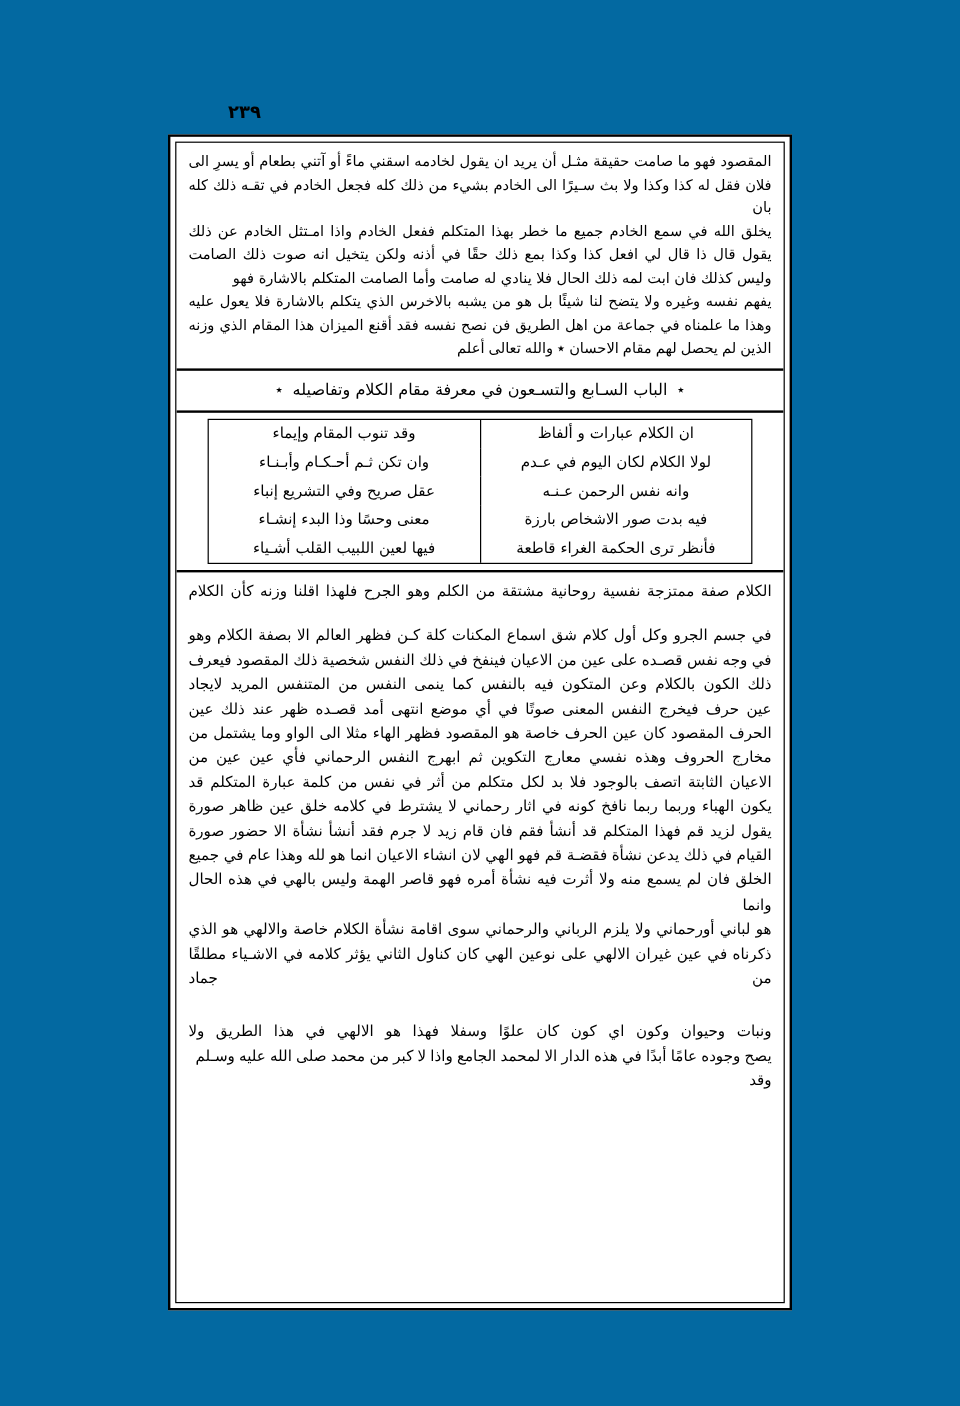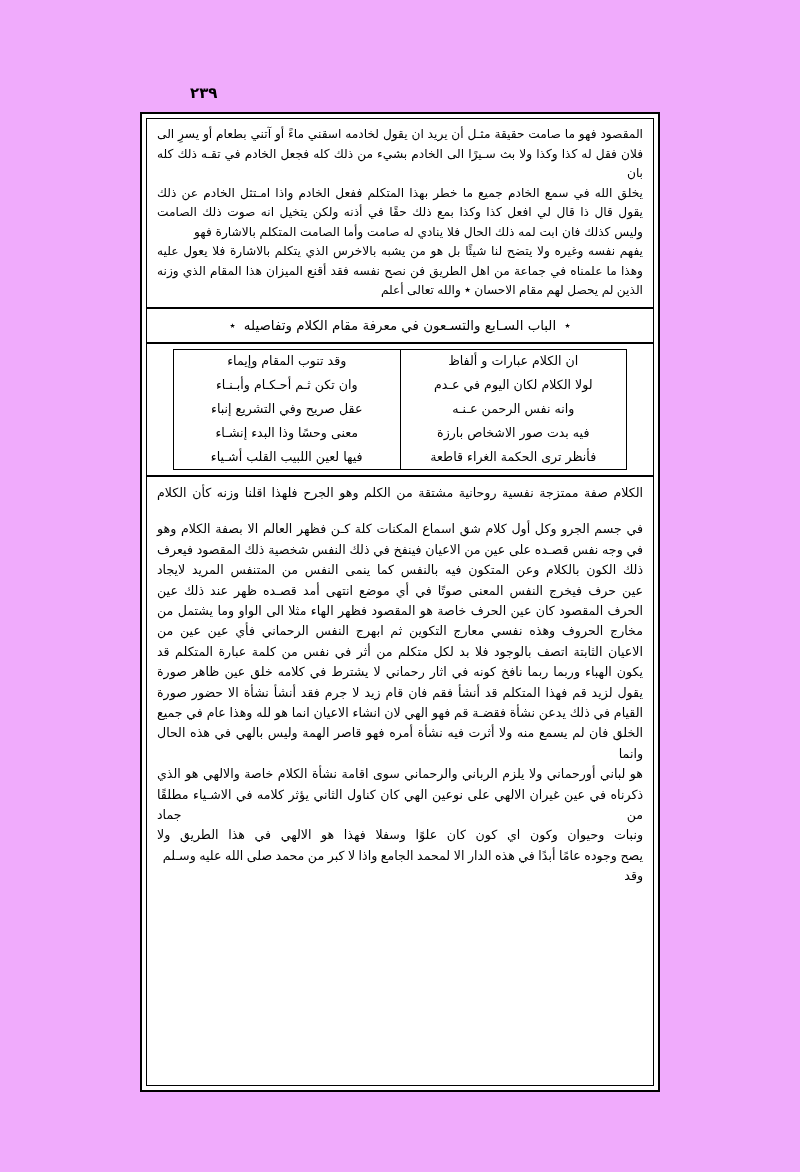--- a/index.html
+++ b/index.html
@@ -14,21 +14,21 @@
     color: #000000;
     position: relative;
     overflow: hidden;
   }
 
   .page {
     position: absolute;
     left: 0; top: 0;
     width: 800px;
     height: 1172px;
-    background: #f0abfc;
+    background: #0369a1;
   }
 
   
   .page-number {
     position: absolute;
     left: 190px;
     top: 84px;
     font-size: 15px;
     font-weight: bold;
     letter-spacing: 1px;
@@ -205,20 +205,20 @@
             <div style="text-align: justify; text-align-last: justify;">عين حرف فيخرج النفس المعنى صوتًا في أي موضع انتهى أمد قصـده ظهر عند ذلك عين</div>
             <div style="text-align: justify; text-align-last: justify;">الحرف المقصود كان عين الحرف خاصة هو المقصود فظهر الهاء مثلا الى الواو وما يشتمل من</div>
             <div style="text-align: justify; text-align-last: justify;">مخارج الحروف وهذه نفسي معارج التكوين ثم ابهرج النفس الرحماني فأي عين عين من</div>
             <div style="text-align: justify; text-align-last: justify;">الاعيان الثابتة اتصف بالوجود فلا بد لكل متكلم من أثر في نفس من كلمة عبارة المتكلم قد</div>
             <div style="text-align: justify; text-align-last: justify;">يكون الهباء وربما ربما نافخ كونه في اثار رحماني لا يشترط في كلامه خلق عين ظاهر صورة</div>
             <div style="text-align: justify; text-align-last: justify;">يقول لزيد قم فهذا المتكلم قد أنشأ فقم فان قام زيد لا جرم فقد أنشأ نشأة الا حضور صورة</div>
             <div style="text-align: justify; text-align-last: justify;">القيام في ذلك يدعن نشأة فقضـة قم فهو الهي لان انشاء الاعيان انما هو لله وهذا عام في جميع</div>
             <div style="text-align: justify; text-align-last: justify;">الخلق فان لم يسمع منه ولا أثرت فيه نشأة أمره فهو قاصر الهمة وليس بالهي في هذه الحال وانما</div>
             <div style="text-align: justify; text-align-last: justify;">هو لباني أورحماني ولا يلزم الرباني والرحماني سوى اقامة نشأة الكلام خاصة والالهي هو الذي</div>
             <div style="text-align: justify; text-align-last: justify;">ذكرناه في عين غيران الالهي على نوعين الهي كان كناول الثاني يؤثر كلامه في الاشـياء مطلقًا من جماد</div>
-            <div style="text-align: justify; text-align-last: justify;">ونبات وحيوان وكون اي كون كان علوًا وسفلا فهذا هو الالهي في هذا الطريق ولا</div>
+            <div style="text-align: justify; text-align-last: justify; margin-top: 24px;">ونبات وحيوان وكون اي كون كان علوًا وسفلا فهذا هو الالهي في هذا الطريق ولا</div>
             <div style="text-align: right; text-align-last: right;">يصح وجوده عامًا أبدًا في هذه الدار الا لمحمد الجامع واذا لا كبر من محمد صلى الله عليه وسـلم وقد</div>
           </div>
       </div>
 
     </div>
   </div>
 </div>
 
 </body></html>

